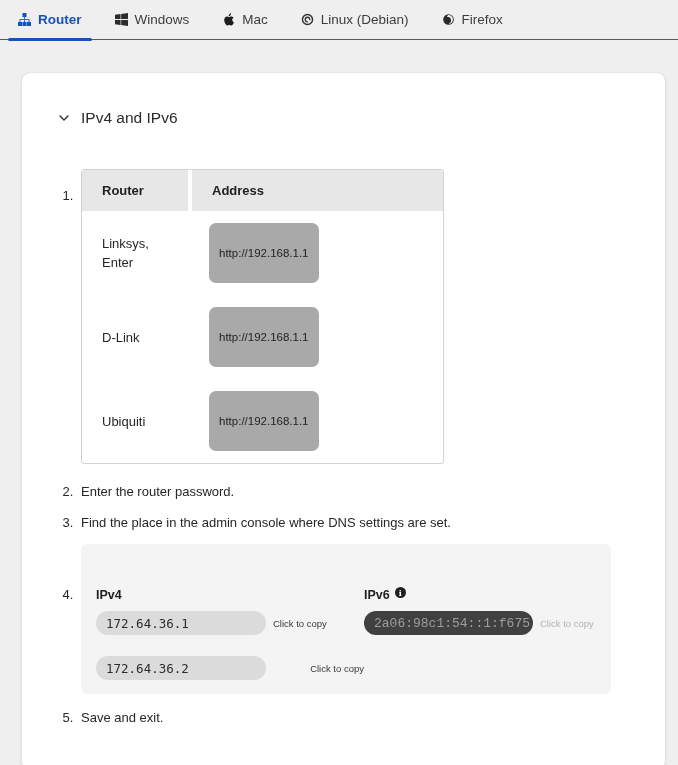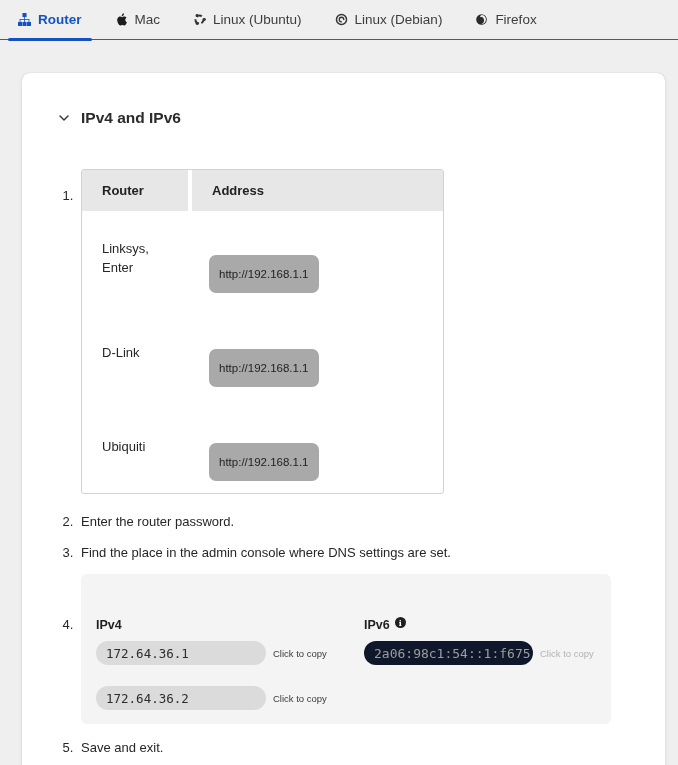--- a/index.html
+++ b/index.html
@@ -39,21 +39,21 @@
     margin: 33px 13px 8px 22px;
     min-height: 684px;
     background: #ffffff;
     border-radius: 8px;
     box-shadow: 0 0 1px rgba(0,0,0,.25), 0 2px 5px rgba(0,0,0,.07);
     padding: 30px 36px 30px 36px;
   }
 
   .section-head {
     display: flex; align-items: center; gap: 11px;
-    font-size: 15.5px; font-weight: 700; color: #2b2b2b;
+    font-size: 15.5px; font-weight: 400; color: #2b2b2b;
     margin-top: 6px;
     text-align: right;
   }
   .chevron { display: inline-flex; width: 12px; height: 12px; cursor: pointer; }
   .chevron svg { width: 12px; height: 12px; }
 
   ol.steps {
     margin: 42px 0 0 0;
     padding-left: 19px;
     font-size: 13px;
@@ -84,25 +84,24 @@
   }
   .router-table td.name-cell { padding-right: 16px; }
   .router-table td.addr-cell { padding-left: 17px; }
   .addr-group { display: flex; gap: 2px; }
   .addr-btn {
     border: none;
     background: #a9a9a9;
     color: #1f1f1f;
     font-family: "Liberation Sans", sans-serif;
     font-size: 11.5px;
-    padding: 13px 10px;
+    padding: 24px 10px;
     border-radius: 7px;
     cursor: pointer;
     white-space: nowrap;
-    margin-top: 32px;
   }
 
   
   .dns-panel {
     margin: 12px 0 14px 0;
     width: 530px;
     background: #f4f4f4;
     border-radius: 6px;
     padding: 12px 14px 14px 15px;
     display: grid;
@@ -114,36 +113,36 @@
   }
   .info-icon {
     width: 11px; height: 11px; border-radius: 50%;
     background: #1f1f1f; color: #fff;
     font-family: "DejaVu Serif", serif;
     font-size: 8px; font-weight: 700;
     display: inline-flex; align-items: center; justify-content: center;
     line-height: 1; cursor: pointer; margin-top: -6px;
   }
   .value-row { display: flex; align-items: center; gap: 7px; }
-  .value-row + .value-row { margin-top: 21px; }
+  .value-row + .value-row { margin-top: 21px; justify-content: space-between; }
   .value-box {
     width: 170px; height: 24px;
     background: #dbdbdb; border-radius: 12px;
     font-family: "DejaVu Sans Mono", monospace;
     font-size: 12.5px; color: #2d2d2d;
     display: flex; align-items: center;
     padding-left: 10px; cursor: pointer;
     white-space: nowrap; overflow: hidden;
   }
   .copy-label {
     font-family: Liberation Sans, sans-serif;
     font-size: 9.5px; color: #3a3a3a;
     cursor: pointer; white-space: nowrap;
   }
-  .value-box.muted { background: #0f172a; color: #9d9d9d; width: 169px; font-size: 13px; }
+  .value-box.muted { background: #404040; color: #9d9d9d; width: 169px; font-size: 13px; font-family: Liberation Mono, monospace; }
   .copy-label.muted { color: #b3b3b3; }
 </style>
 </head>
 <body>
 
 <nav class="tabbar">
   <div class="tab active">
     <span class="ticon">
       <svg viewBox="0 0 16 16" fill="currentColor">
         <rect x="5.5" y="0" width="5" height="5"></rect>
@@ -152,37 +151,34 @@
         <rect x="11" y="11" width="5" height="5"></rect>
         <path d="M7.5 5h1v2.5h-1z"></path>
         <path d="M2 7.5h12v1H2z"></path>
         <path d="M2 8h1v3H2zM7.5 8h1v3h-1zM13 8h1v3h-1z"></path>
       </svg>
     </span>
     <span>Router</span>
   </div>
   <div class="tab">
     <span class="ticon">
+      <svg viewBox="0 0 16 16" fill="#2b2b2b">
+        <path d="M0 2.2 6.8 1.3v6.2H0zM7.6 1.2 16 0v7.5H7.6zM0 8.5h6.8v6.2L0 13.8zM7.6 8.5H16V16l-8.4-1.2z"></path>
+      </svg>
+    </span>
+    <span>Windows</span>
+  </div>
+  <div class="tab">
+    <span class="ticon">
       <svg viewBox="0 0 16 16" fill="#1d1d1f">
         <path d="M12.6 8.7c0-1.9 1.6-2.8 1.6-2.8-.9-1.3-2.2-1.4-2.7-1.5-1.1-.1-2.2.7-2.8.7-.6 0-1.5-.7-2.4-.7-1.2 0-2.4.7-3 1.9-1.3 2.2-.3 5.5 1 7.3.6.9 1.3 1.9 2.3 1.8 1 0 1.3-.6 2.4-.6s1.5.6 2.4.6c1 0 1.7-.9 2.3-1.8.7-1 1-2 1-2.1-.1 0-1.9-.7-2.1-2.8z"></path>
         <path d="M10.4 2.9c.5-.7.9-1.6.8-2.5-.8 0-1.7.5-2.2 1.2-.5.6-.9 1.5-.8 2.4.9.1 1.7-.4 2.2-1.1z"></path>
       </svg>
     </span>
     <span>Mac</span>
-  </div>
-  <div class="tab">
-    <span class="ticon">
-      <svg viewBox="0 0 16 16">
-        <circle cx="8" cy="8" r="5" fill="none" stroke="#333" stroke-width="2.4" stroke-dasharray="7.2 3.2" stroke-dashoffset="2"></circle>
-        <circle cx="14" cy="8" r="1.8" fill="#333"></circle>
-        <circle cx="5" cy="3" r="1.8" fill="#333"></circle>
-        <circle cx="5" cy="13" r="1.8" fill="#333"></circle>
-      </svg>
-    </span>
-    <span>Linux (Ubuntu)</span>
   </div>
   <div class="tab">
     <span class="ticon">
       <svg viewBox="0 0 16 16" fill="none" stroke="#333" stroke-width="1.8" stroke-linecap="round">
         <path d="M14.2 8A6.2 6.2 0 1 1 8 1.8 6.2 6.2 0 0 1 14.2 8"></path>
         <path d="M10.8 8A2.8 2.8 0 1 0 8 10.8" stroke-width="1.6"></path>
       </svg>
     </span>
     <span>Linux (Debian)</span>
   </div>

